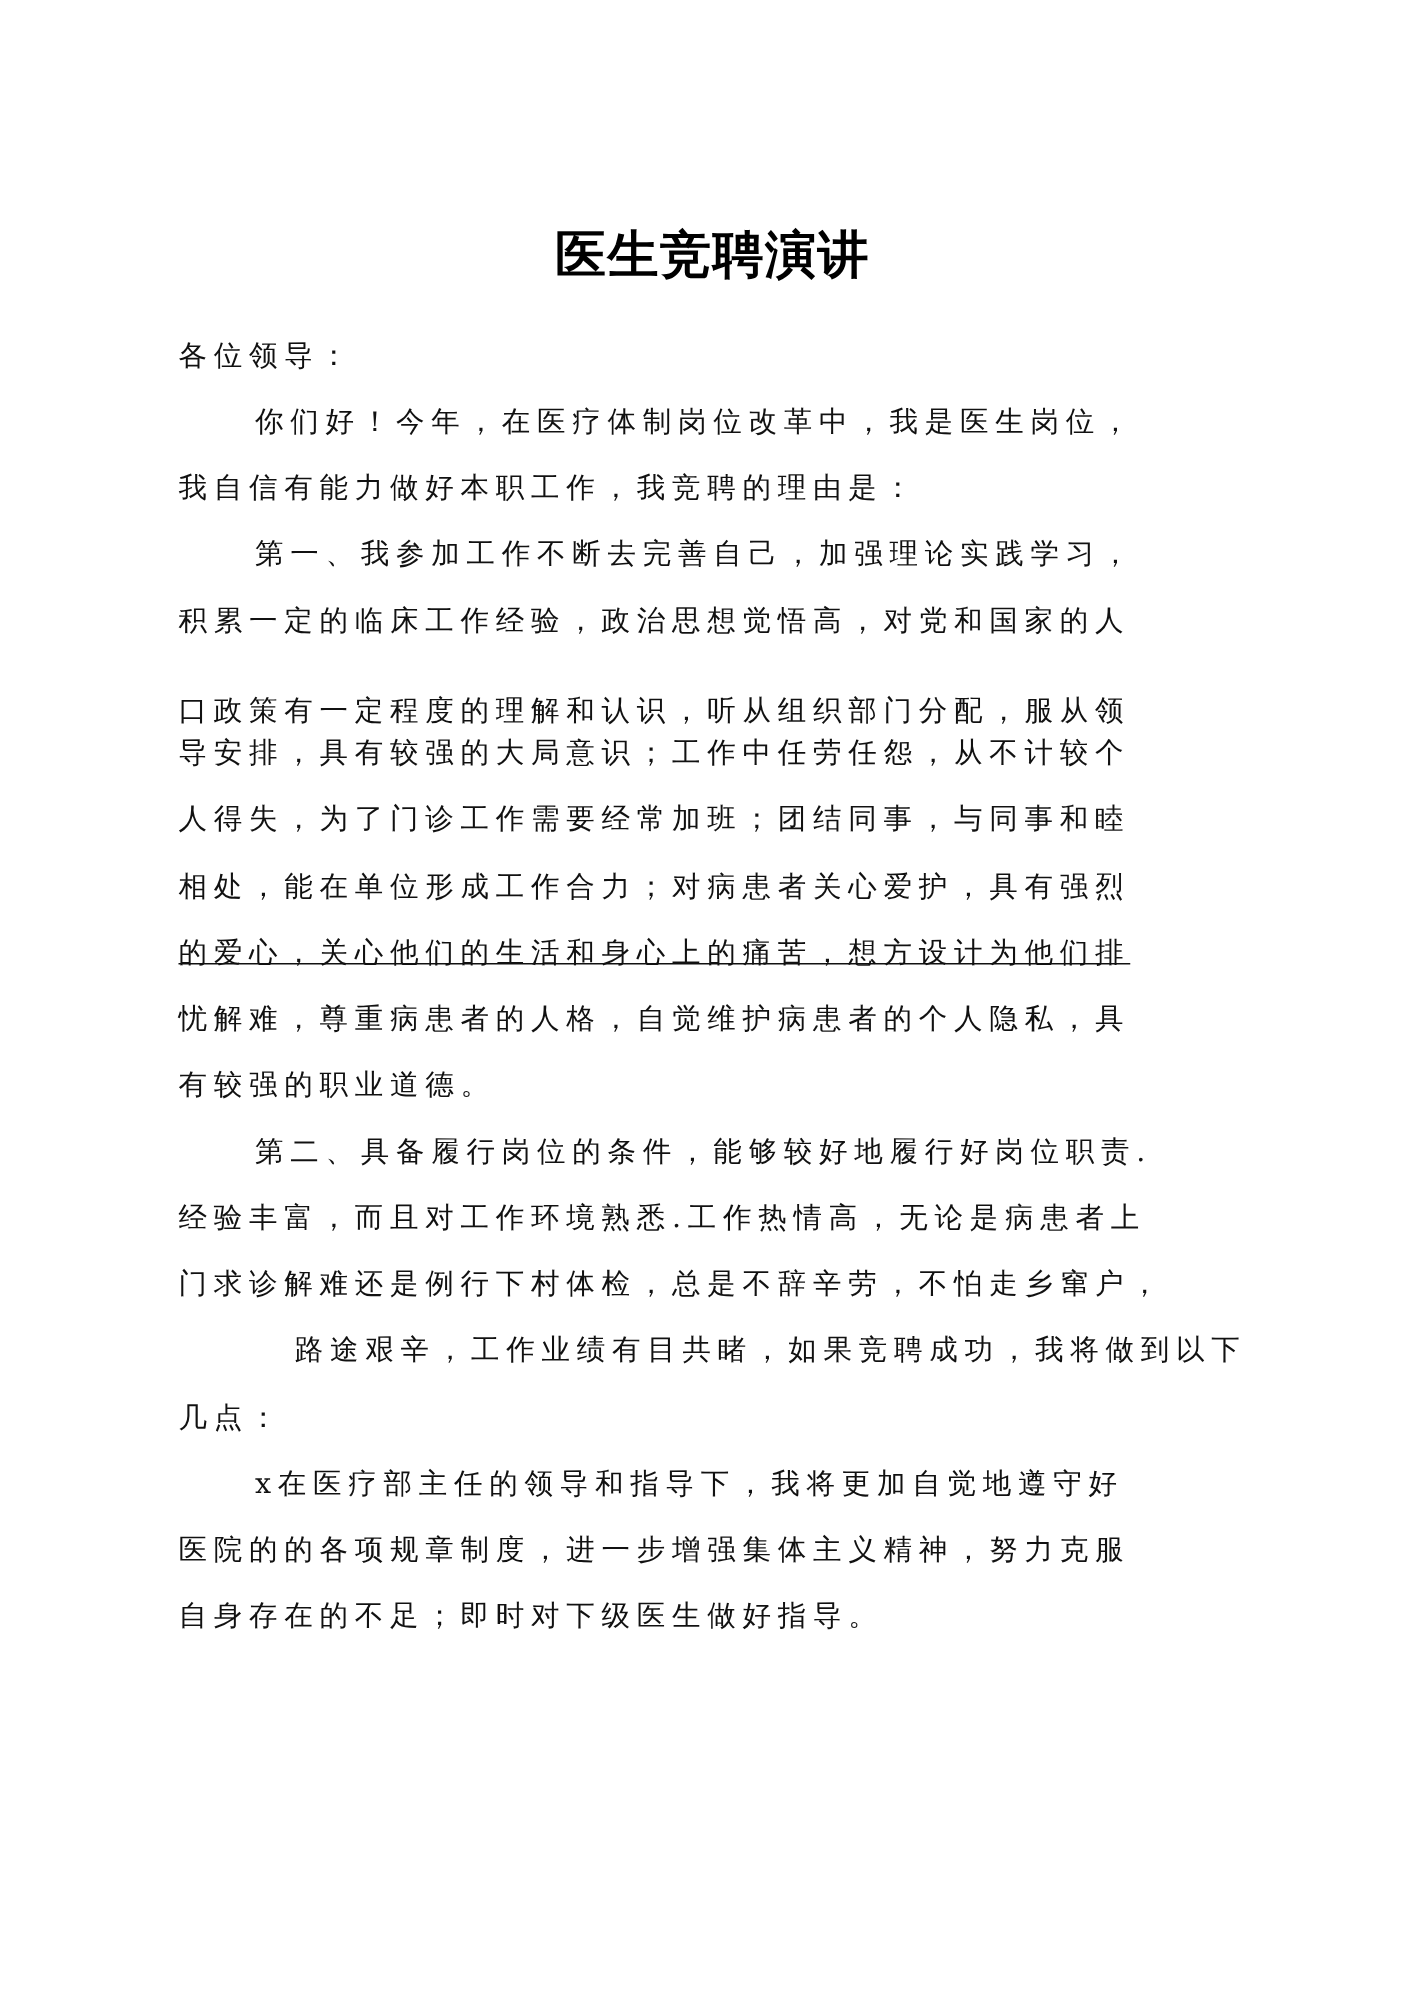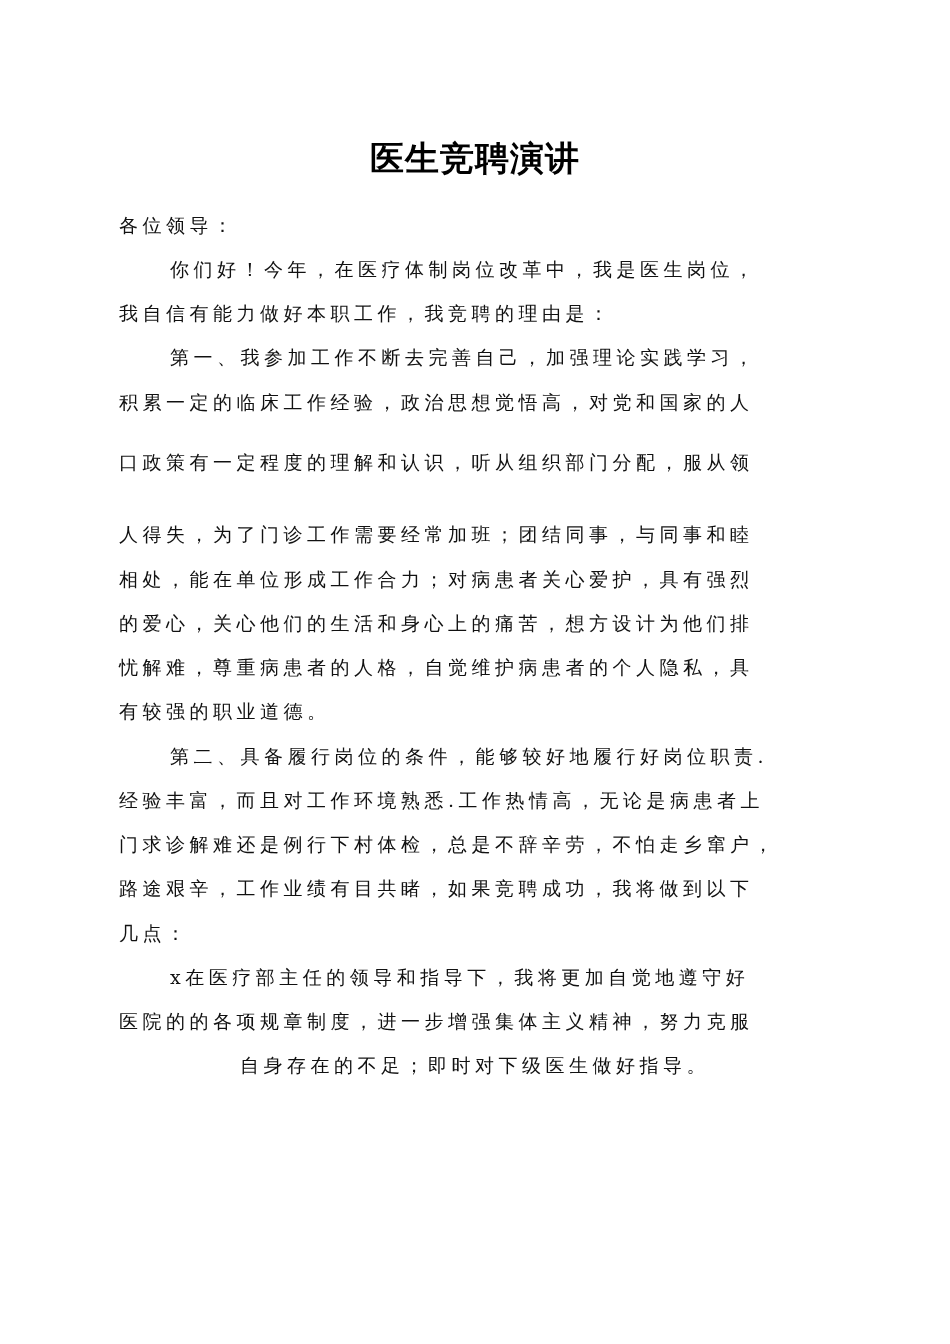--- a/index.html
+++ b/index.html
@@ -11,21 +11,21 @@
       width: 950px;
       height: 1344px;
       position: relative;
       overflow: hidden;
       font-family: "DejaVu Serif", "Liberation Serif", serif;
       color: #111111;
     }
     .page {
       position: absolute;
       left: 0;
-      top: 0;
+      top: 12px;
       width: 950px;
       height: 1204px;
       background: #ffffff;
     }
     .title {
       position: absolute;
       left: 0;
       width: 950px;
       top: 134px;
       text-align: center;
@@ -54,28 +54,29 @@
   <div class="title">医生竞聘演讲</div>
 
   <div class="line" style="top:210px;">各位领导：</div>
 
   <div class="line indent" style="top:254px;">你们好！今年，在医疗体制岗位改革中，我是医生岗位，</div>
   <div class="line" style="top:298px;">我自信有能力做好本职工作，我竞聘的理由是：</div>
 
   <div class="line indent" style="top:342px;">第一、我参加工作不断去完善自己，加强理论实践学习，</div>
   <div class="line" style="top:387px;">积累一定的临床工作经验，政治思想觉悟高，对党和国家的人</div>
   <div class="line" style="top:431px;margin-top:16px;">口政策有一定程度的理解和认识，听从组织部门分配，服从领</div>
+  <div class="line" style="top:475px;">导安排，具有较强的大局意识；工作中任劳任怨，从不计较个</div>
   <div class="line" style="top:519px;">人得失，为了门诊工作需要经常加班；团结同事，与同事和睦</div>
   <div class="line" style="top:564px;">相处，能在单位形成工作合力；对病患者关心爱护，具有强烈</div>
-  <div class="line" style="top:608px;">的爱心，关心他们的生活和身心上的痛苦，想方设计为他们排</div>
+  <div class="line" style="top:608px;text-decoration:underline;">的爱心，关心他们的生活和身心上的痛苦，想方设计为他们排</div>
   <div class="line" style="top:696px;">有较强的职业道德。</div>
   <div class="line" style="top:652px;">忧解难，尊重病患者的人格，自觉维护病患者的个人隐私，具</div>
 
   <div class="line indent" style="top:741px;">第二、具备履行岗位的条件，能够较好地履行好岗位职责.</div>
   <div class="line" style="top:785px;">经验丰富，而且对工作环境熟悉.工作热情高，无论是病患者上</div>
   <div class="line" style="top:829px;">门求诊解难还是例行下村体检，总是不辞辛劳，不怕走乡窜户，</div>
-  <div class="line" style="top:873px;">路途艰辛，工作业绩有目共睹，如果竞聘成功，我将做到以下</div>
+  <div class="line" style="top:873px;text-align:right;">路途艰辛，工作业绩有目共睹，如果竞聘成功，我将做到以下</div>
   <div class="line" style="top:918px;">几点：</div>
 
   <div class="line indent" style="top:962px;">x在医疗部主任的领导和指导下，我将更加自觉地遵守好</div>
   <div class="line" style="top:1006px;">医院的的各项规章制度，进一步增强集体主义精神，努力克服</div>
-  <div class="line" style="top:1050px;text-align:center;">自身存在的不足；即时对下级医生做好指导。</div>
+  <div class="line" style="top:1050px;">自身存在的不足；即时对下级医生做好指导。</div>
 </div>
 
 </body></html>

